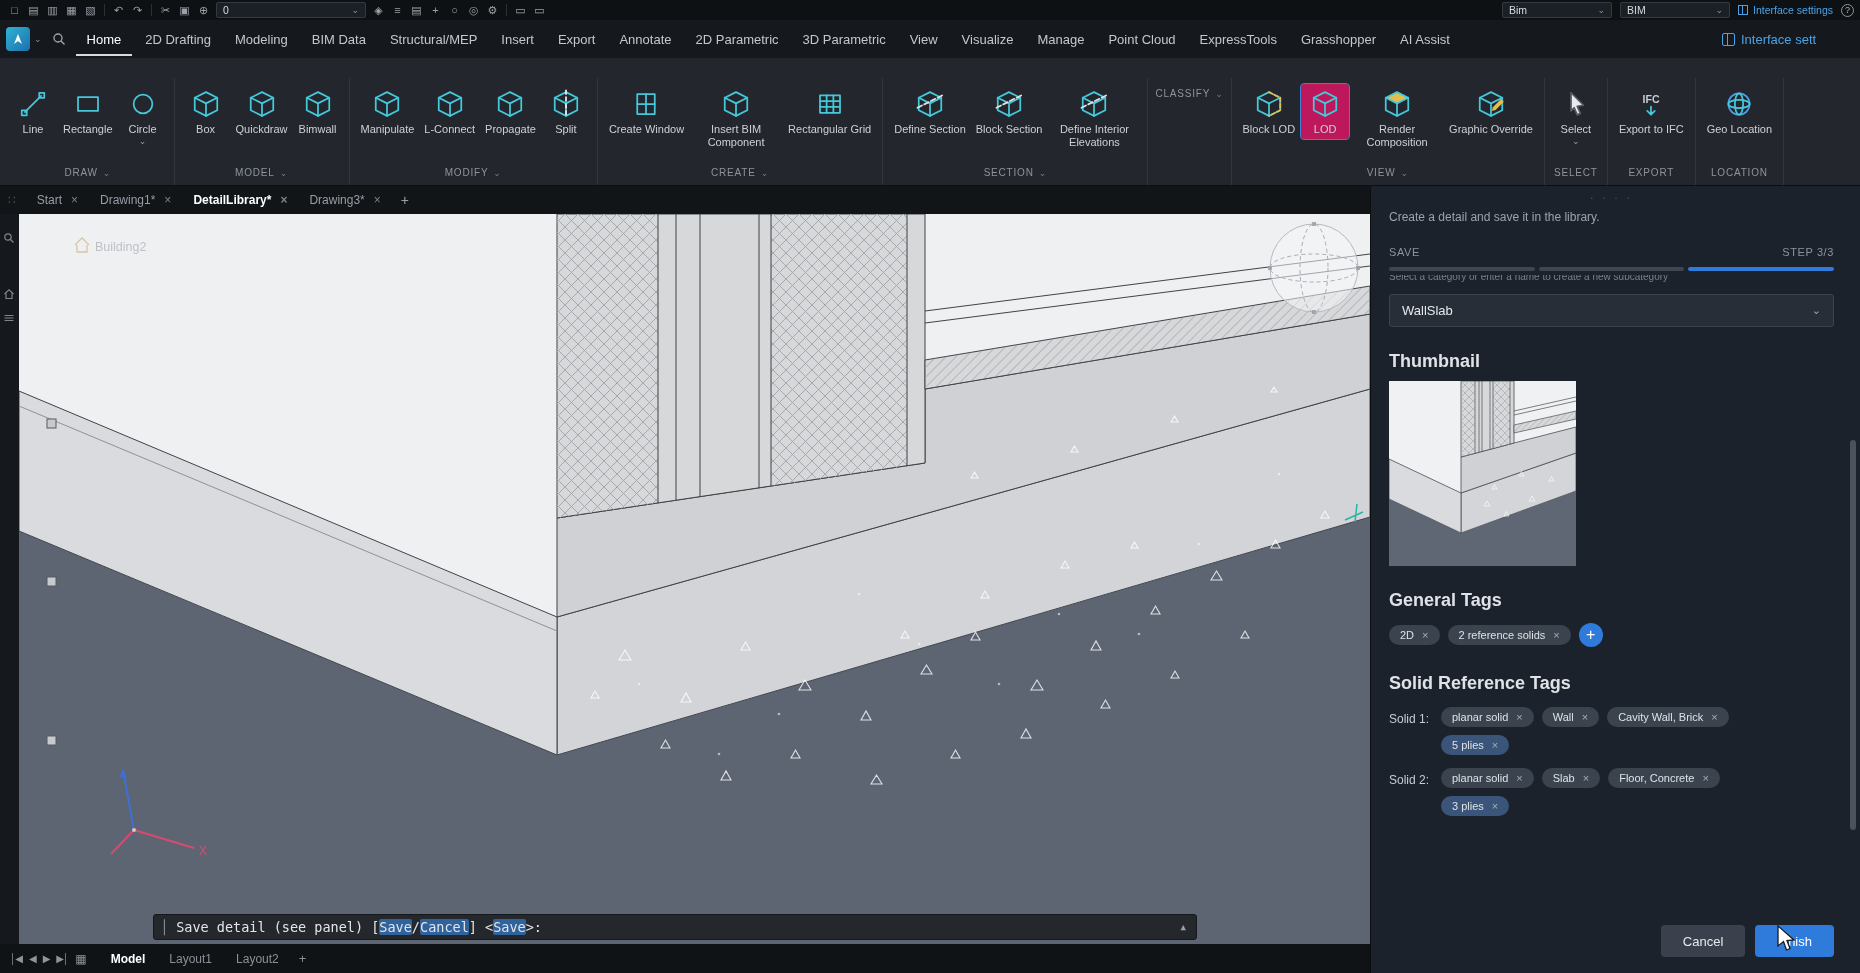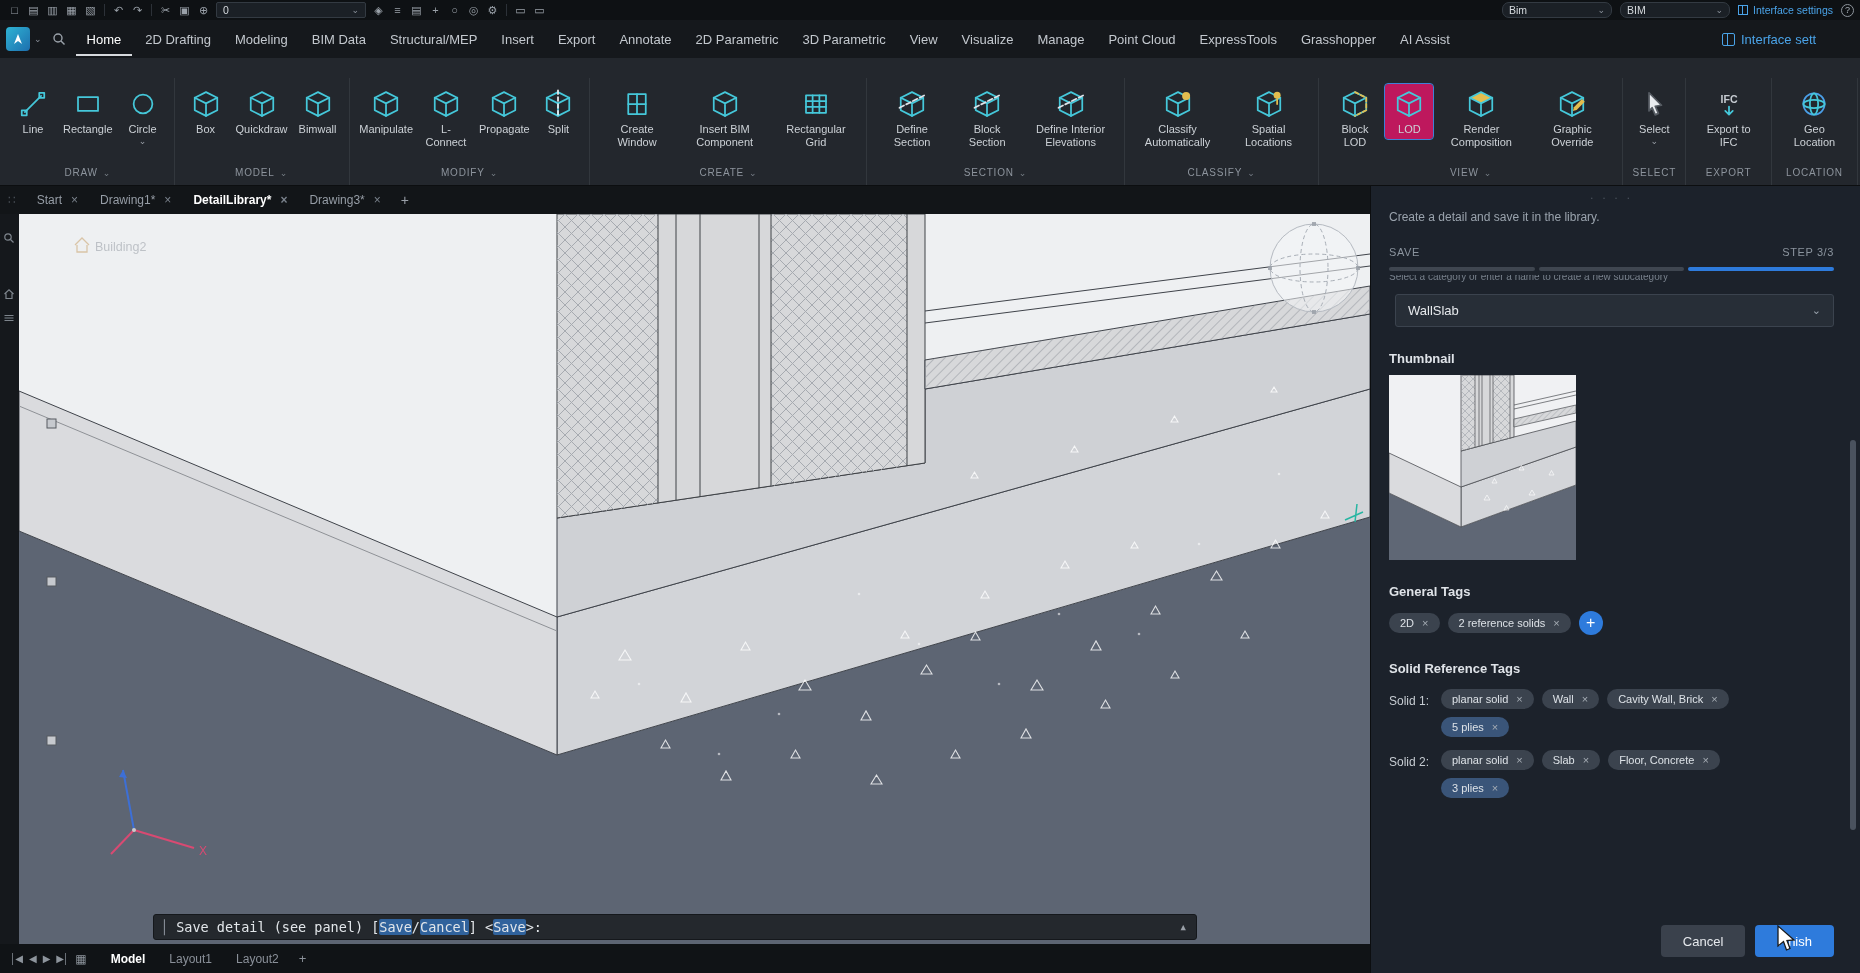--- a/index.html
+++ b/index.html
@@ -6,21 +6,21 @@
   html,body { width:1860px; height:973px; overflow:hidden; background:#101316;
     font-family:"Liberation Sans", sans-serif; }
   #app { position:relative; width:1860px; height:973px; background:#15181c; color:#c8ccd1; }
 
   
   #qat { height:20px; background:#0e1114; display:flex; align-items:center; padding:0 6px; gap:4px; font-size:10px; }
   .qicon { color:#9aa1a9; font-size:11px; line-height:20px; width:17px; text-align:center; cursor:default; }
   .qdiv { width:1px; height:12px; background:#2c3138; margin:0 3px; }
   .qselect { display:flex; align-items:center; gap:6px; background:#1b2026; border:1px solid #333a42;
     border-radius:2px; height:16px; padding:0 6px; color:#d6dade; font-size:10.5px; min-width:150px; }
-  .qselect.small { min-width:110px;border-radius:7px; }
+  .qselect.small { min-width:110px; }
   .qselect .qcaret { margin-left:auto; color:#8b929b; font-size:9px; }
   #qat-right { margin-left:auto; display:flex; align-items:center; gap:8px; }
   #ifs-link { color:#4aa3e8; font-size:10.5px; display:flex; gap:5px; align-items:center; cursor:pointer; }
   #ifs-link .ifs-box { width:10px; height:10px; border:1px solid #4aa3e8; display:inline-block; position:relative; }
   #ifs-link .ifs-box::after { content:""; position:absolute; left:3px; top:0; bottom:0; width:1px; background:#4aa3e8; }
   #qat-help { width:13px; height:13px; border:1px solid #8d949c; border-radius:50%; color:#aab1b9;
     font-size:9px; display:flex; align-items:center; justify-content:center; }
 
   
   #menubar { height:38px; background:#15181c; display:flex; align-items:center; padding:0 10px 0 6px; gap:2px; }
@@ -93,24 +93,24 @@
   #panel-handle { text-align:center; color:#5f6772; font-size:11px; letter-spacing:3px; margin-top:5px; height:10px; }
   #panel-title { color:#f2f4f6; font-size:15px; font-weight:bold; margin-top:18px; }
   #panel-sub { color:#9aa3ad; font-size:12px; margin-top:9px; }
   #steprow { display:flex; justify-content:space-between; margin-top:22px; color:#8b949e; font-size:11px; letter-spacing:.6px; }
   #progress { display:flex; gap:4px; margin-top:9px; }
   .pseg { flex:1; height:4px; background:#3f4650; border-radius:2px; }
   .pseg.on { background:#2e7bdc; }
   #hint-clip { height:9px; overflow:hidden; margin-top:4px; }
   #hint-clip div { font-size:10px; color:#78818c; transform:translateY(-4px); white-space:nowrap; }
   #cat-select { margin-top:10px; height:33px; background:#272e37; border:1px solid #3b434e; border-radius:3px;
-    display:flex; align-items:center; padding:0 12px; cursor:pointer;margin-left:6px; }
+    display:flex; align-items:center; padding:0 12px; cursor:pointer; }
   #cat-select .cval { color:#e6e9ec; font-size:13px; }
   #cat-select .ccaret { margin-left:auto; color:#9aa3ad; font-size:11px; }
-  .ph-label { color:#dfe3e8; font-size:13px; font-weight:bold; }
+  .ph-label { color:#dfe3e8; font-size:18px; font-weight:bold; }
   #thumb-label { margin-top:24px; }
   #thumb-box { margin-top:9px; width:187px; height:185px; }
   #gt-heading { margin-top:24px; }
   #gt-row { display:flex; align-items:center; flex-wrap:wrap; gap:8px; margin-top:12px; }
   .tag { display:inline-flex; align-items:center; gap:8px; background:#3b434e; border-radius:12px;
     padding:4px 11px; font-size:11px; color:#dde2e7; cursor:pointer; white-space:nowrap; }
   .tag.blue { background:#3a5579; }
   .tag-x { color:#a6adb5; }
   #gt-add { width:24px; height:24px; border-radius:50%; background:#2e7bdc; color:#fff; border:none;
     font-size:16px; line-height:1; display:flex; align-items:center; justify-content:center; cursor:pointer; }
@@ -401,43 +401,20 @@
             </div>
             <div class="rlabel">Define Interior Elevations</div>
           </div>
         </div>
         <div class="rglabel">
           <span>SECTION</span>
           <span class="gcaret">⌄</span>
         </div>
       </div>
       <div class="rgroup">
-        <div class="rtools">
-          <div class="rtool">
-            <div class="ricon">
-              <svg viewBox="0 0 24 24" fill="none" stroke="#45c8da" stroke-width="1.4" stroke-linejoin="round" stroke-linecap="round">
-                <path d="M12 2.5 21 7v10l-9 4.5L3 17V7Z"></path>
-                <path d="M3 7l9 4.5L21 7M12 11.5v10"></path>
-                <circle cx="18.5" cy="5.5" r="3.2" fill="#e3bd4e" stroke="none"></circle>
-              </svg>
-            </div>
-            <div class="rlabel">Classify Automatically</div>
-          </div>
-          <div class="rtool">
-            <div class="ricon">
-              <svg viewBox="0 0 24 24" fill="none" stroke="#45c8da" stroke-width="1.4" stroke-linejoin="round" stroke-linecap="round">
-                <path d="M12 2.5 21 7v10l-9 4.5L3 17V7Z"></path>
-                <path d="M3 7l9 4.5L21 7M12 11.5v10"></path>
-                <circle cx="18.5" cy="5" r="2.8" fill="#e3bd4e" stroke="none"></circle>
-                <path d="M18.5 8v4" stroke="#e3bd4e"></path>
-              </svg>
-            </div>
-            <div class="rlabel">Spatial Locations</div>
-          </div>
-        </div>
         <div class="rglabel">
           <span>CLASSIFY</span>
           <span class="gcaret">⌄</span>
         </div>
       </div>
       <div class="rgroup">
         <div class="rtools">
           <div class="rtool">
             <div class="ricon">
               <svg viewBox="0 0 24 24" fill="none" stroke="#45c8da" stroke-width="1.4" stroke-linejoin="round" stroke-linecap="round">

